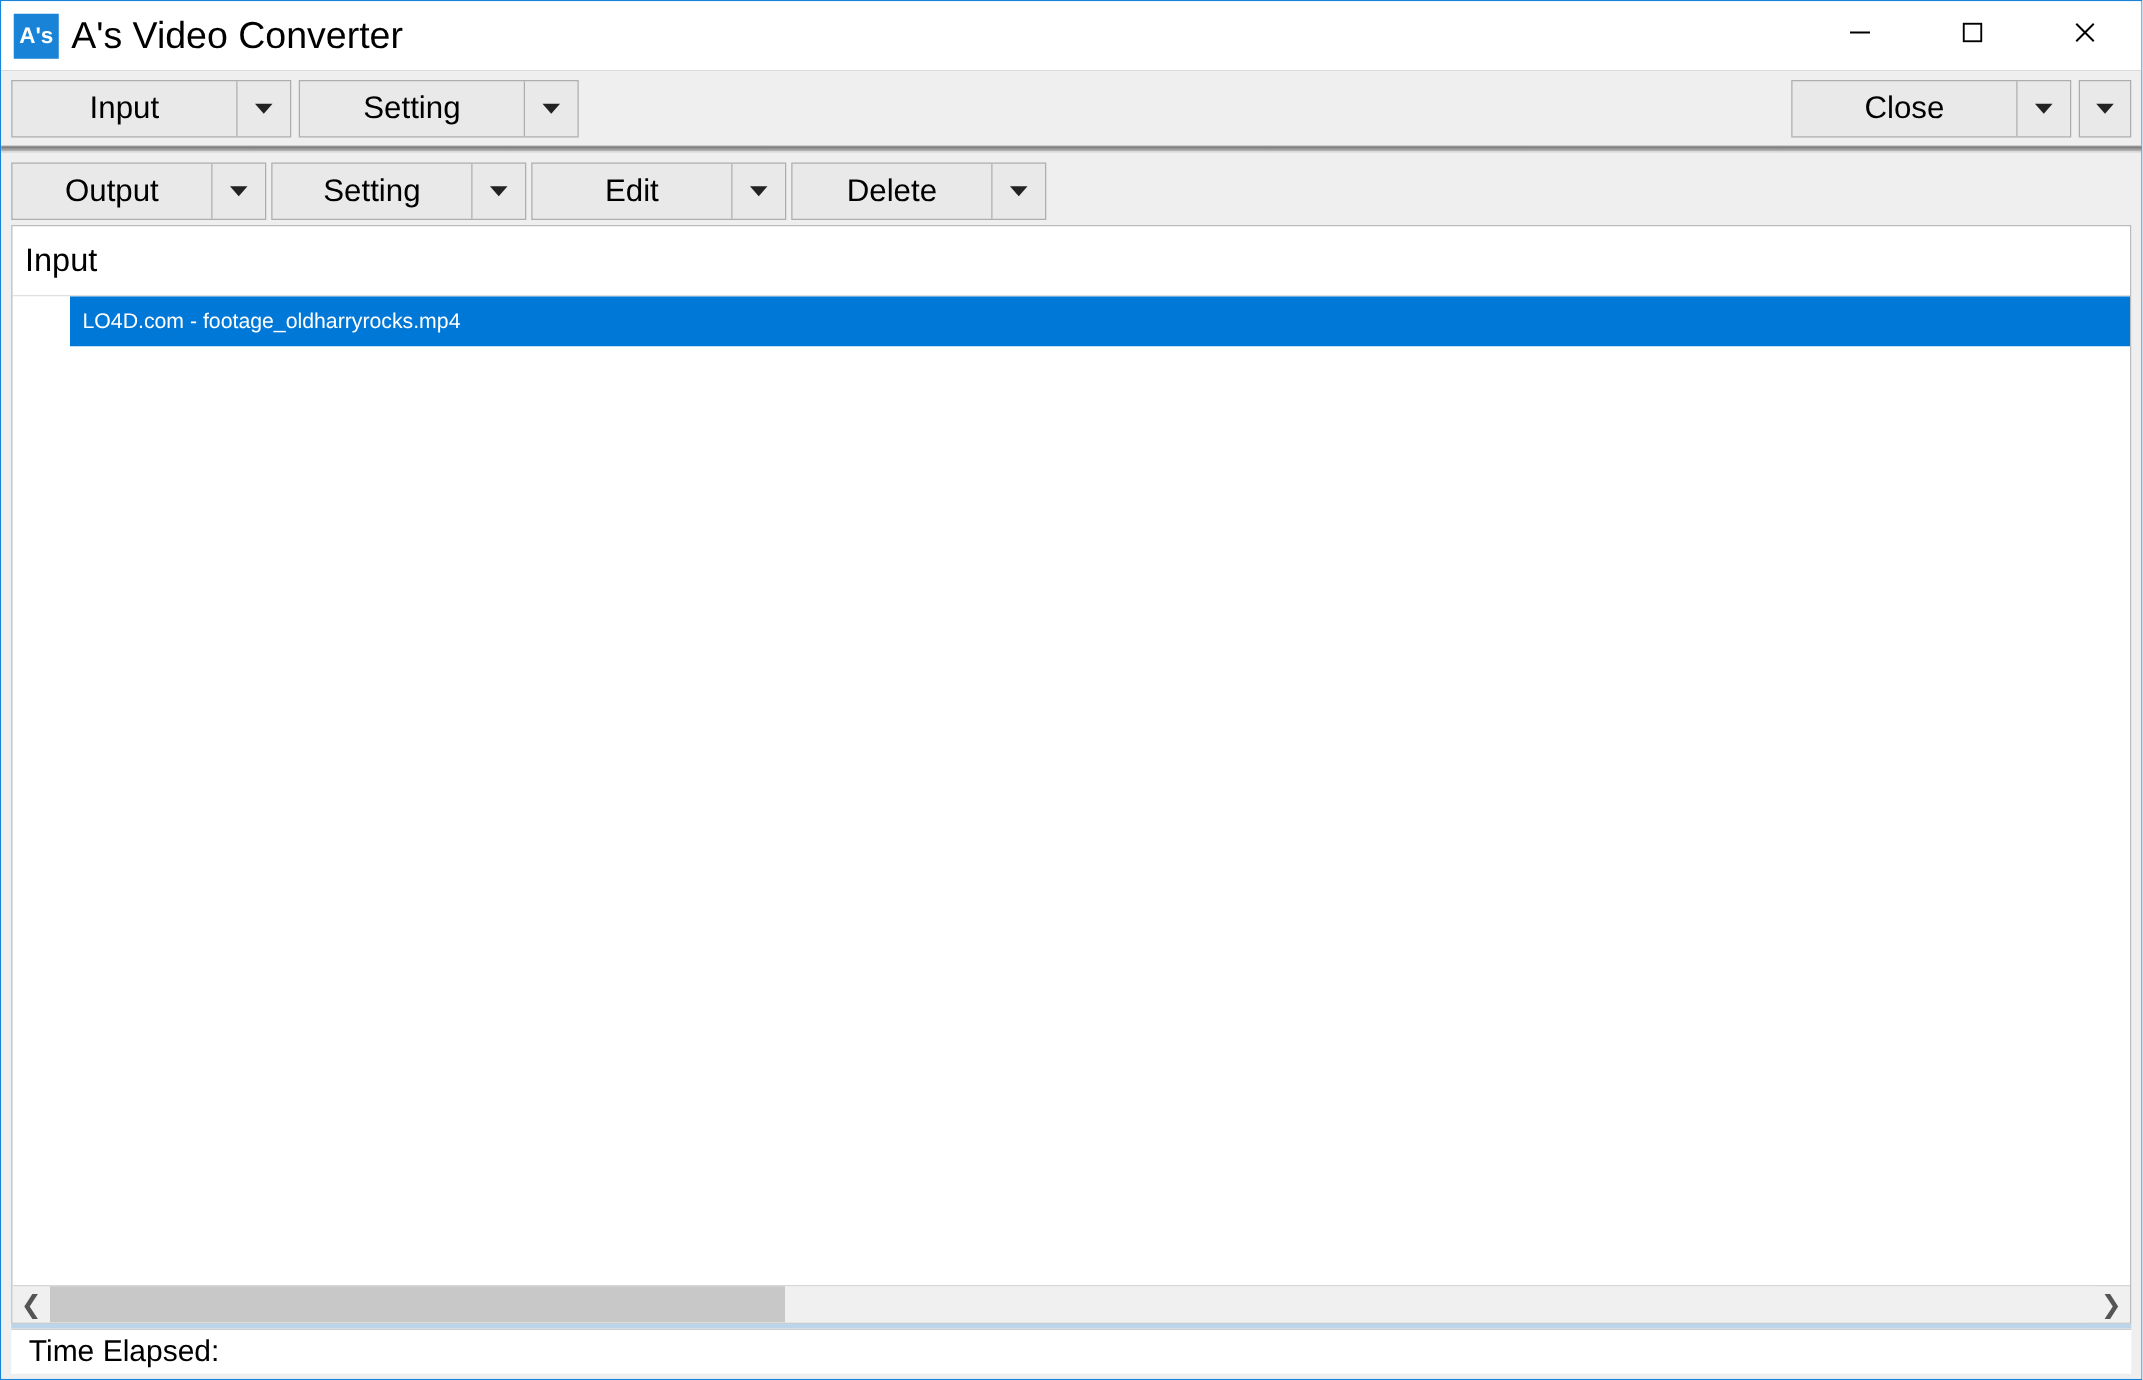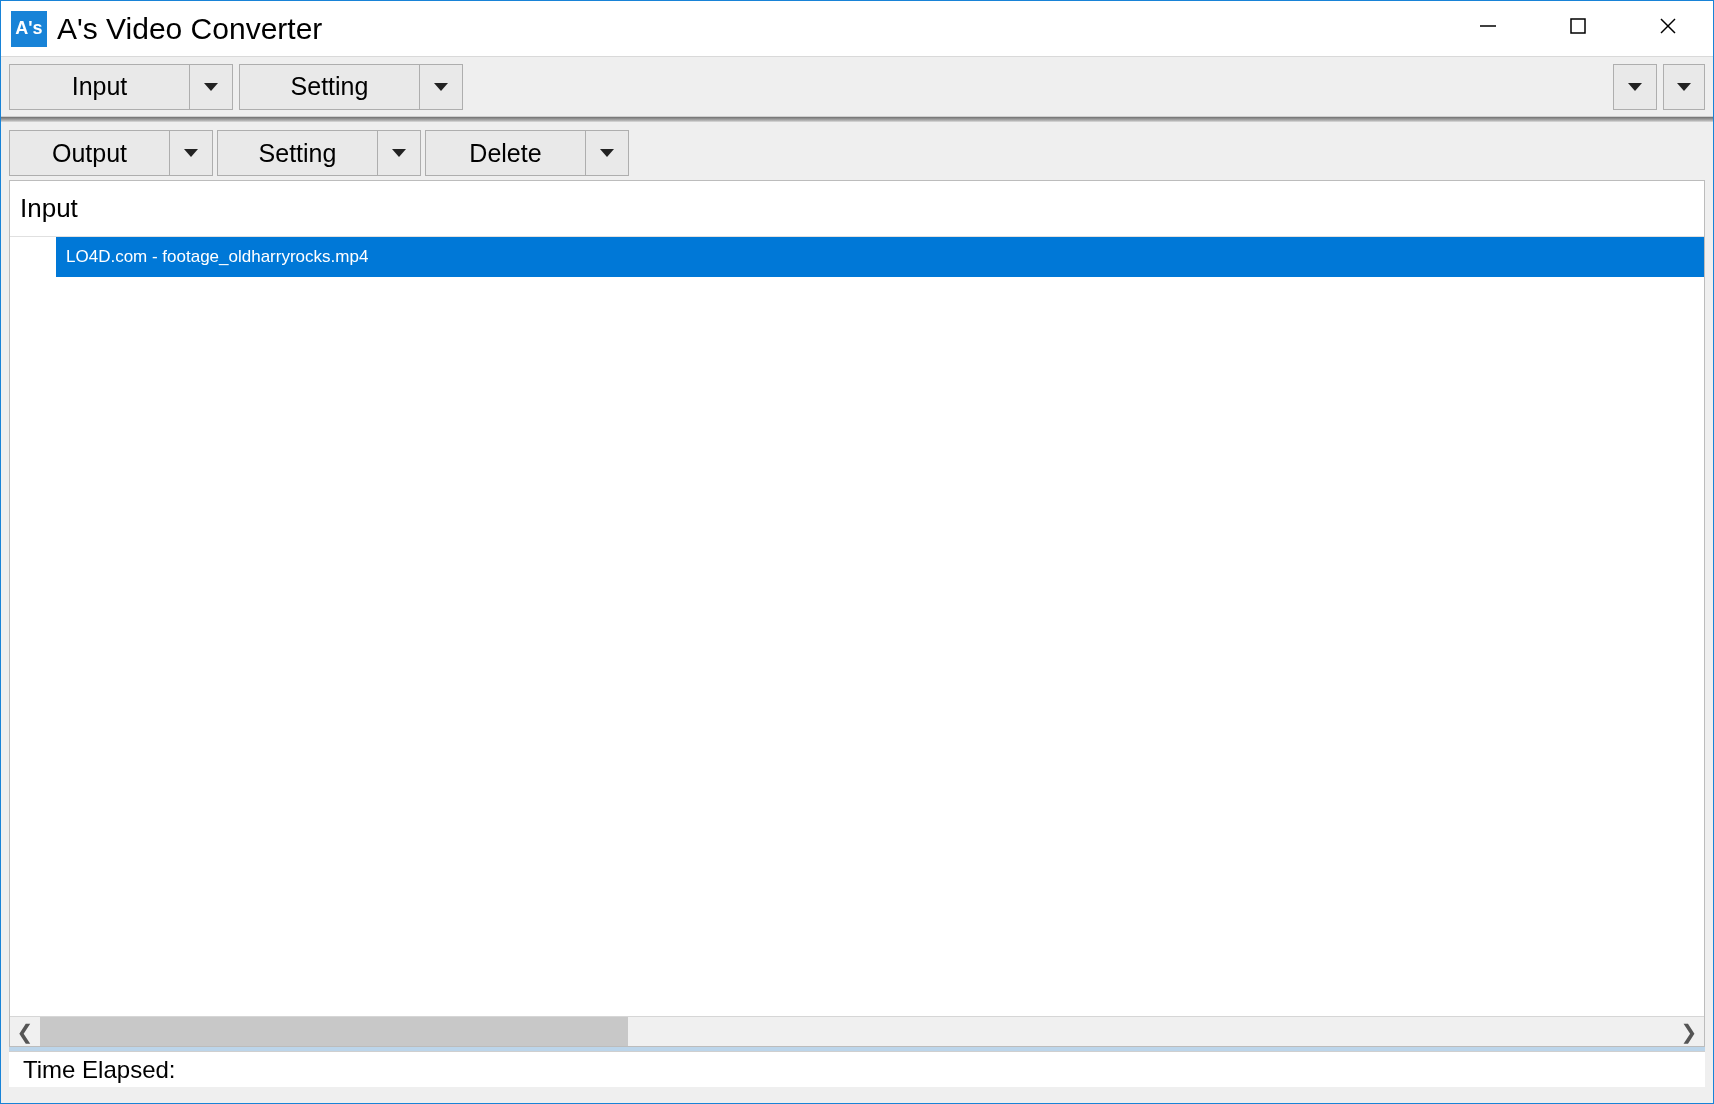--- a/index.html
+++ b/index.html
@@ -101,21 +101,21 @@
     height: 4px;
     background: linear-gradient(#6f6f6f, #bdbdbd);
   }
   
   .content-area {
     flex: 1;
     background: #efefef;
     border-top: 1px solid #cfcfcf;
     display: flex;
     flex-direction: column;
-    padding: 8px 8px 16px 8px;
+    padding: 8px 8px 4px 8px;
   }
   .sec-toolbar {
     display: flex;
     gap: 4px;
     height: 46px;
   }
   .sec-btn {
     display: flex;
     height: 46px;
     border: 1px solid #aeaeae;
@@ -253,20 +253,21 @@
     <div class="split-btn w-200">
       <div class="main">Setting</div>
       <div class="arrow">
           <span class="chev"></span>
         </div>
     </div>
 
     <div class="toolbar-spacer"></div>
 
     <div class="split-btn w-200">
+      <div class="main">Close</div>
       <div class="arrow">
           <span class="chev"></span>
         </div>
     </div>
     <div class="narrow-arrow">
         <span class="chev"></span>
       </div>
   </div>
 
   <div class="separator-line"></div>
@@ -280,20 +281,26 @@
             <span class="chev"></span>
           </div>
       </div>
       <div class="sec-btn">
         <div class="main">Setting</div>
         <div class="arrow">
             <span class="chev"></span>
           </div>
       </div>
       <div class="sec-btn">
+        <div class="main">Edit</div>
+        <div class="arrow">
+            <span class="chev"></span>
+          </div>
+      </div>
+      <div class="sec-btn">
         <div class="main">Delete</div>
         <div class="arrow">
             <span class="chev"></span>
           </div>
       </div>
     </div>
 
     <div class="list-panel">
       <div class="list-header">Input</div>
       <div class="list-body" id="list-body">

